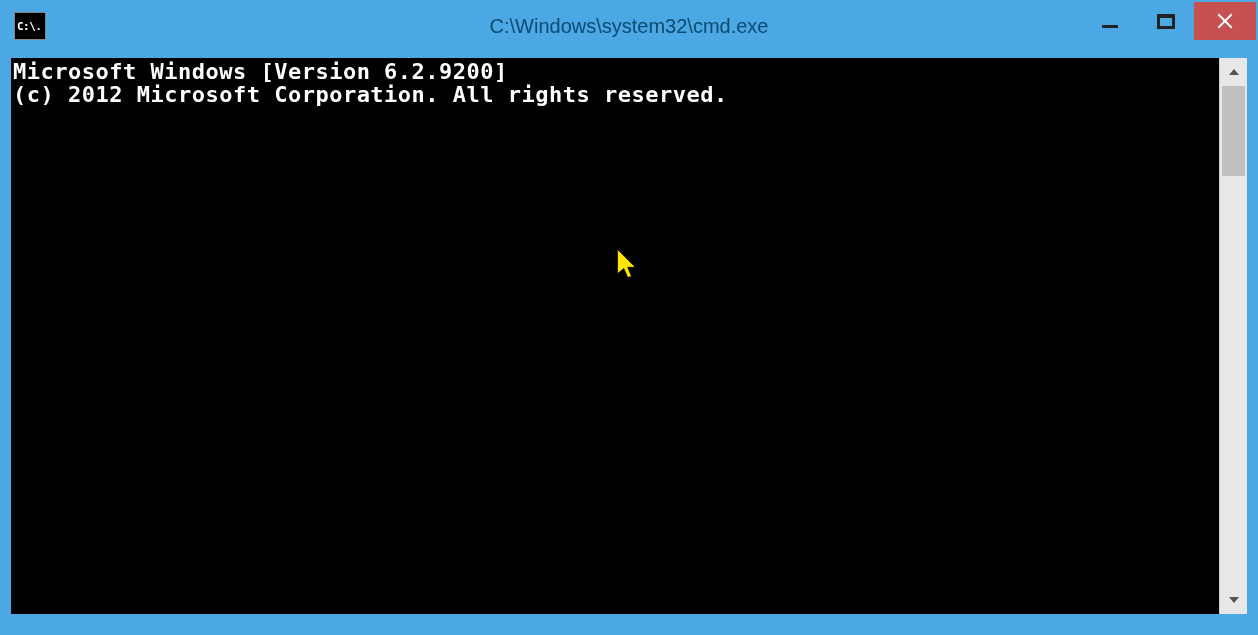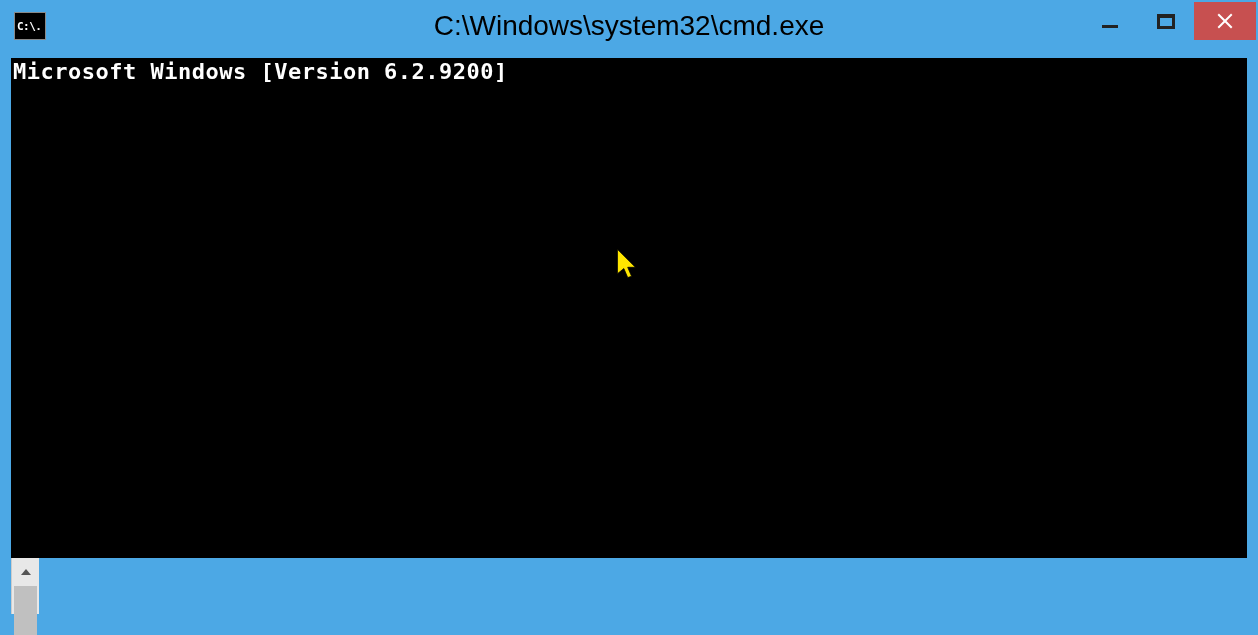--- a/index.html
+++ b/index.html
@@ -46,22 +46,22 @@
       color: #fff;
       font-family: "Consolas", monospace;
       font-size: 11px;
       font-weight: bold;
       letter-spacing: -0.5px;
     }
     .title {
       position: absolute;
       left: 50%;
       transform: translateX(-50%);
-      color: #000000;
-      font-size: 28px;
+      color: #0c4a6e;
+      font-size: 20px;
       font-weight: 400;
     }
     .title-controls {
       position: absolute;
       right: 0;
       top: 0;
       display: flex;
       height: 38px;
     }
     .title-btn {
@@ -91,21 +91,20 @@
     .maximize-box {
       width: 18px;
       height: 15px;
       border: 3px solid #222;
       border-top-width: 4px;
     }
     .content-wrapper {
       display: flex;
       height: calc(100% - 48px);
       padding: 8px 9px 9px 9px;
-      flex-direction: column;
     }
     .terminal {
       flex: 1;
       background: #000;
       color: #fff;
       font-family: "Consolas", "Lucida Console", monospace;
       font-size: 22px;
       line-height: 1.06;
       padding: 2px 2px;
       white-space: pre;
@@ -172,21 +171,21 @@
       <div class="title-btn close" title="Close">
         <svg viewBox="0 0 16 16" fill="none" stroke="#fff" stroke-width="1.8">
           <line x1="2" y1="2" x2="14" y2="14"></line>
           <line x1="14" y1="2" x2="2" y2="14"></line>
         </svg>
       </div>
     </div>
   </div>
 
   <div class="content-wrapper">
-    <div class="terminal"><span class="terminal-line">Microsoft Windows [Version 6.2.9200]</span><span class="terminal-line"></span></div>
+    <div class="terminal"><span class="terminal-line">Microsoft Windows [Version 6.2.9200]</span><span class="terminal-line">(c) 2012 Microsoft Corporation. All rights reserved.</span><span class="terminal-line"></span></div>
 
     <div class="scrollbar">
       <div class="scroll-btn">
         <svg width="12" height="8">
           <polygon points="6,1 11,7 1,7" fill="#555"></polygon>
         </svg>
       </div>
       <div class="scroll-track">
         <div class="scroll-thumb"></div>
       </div>

